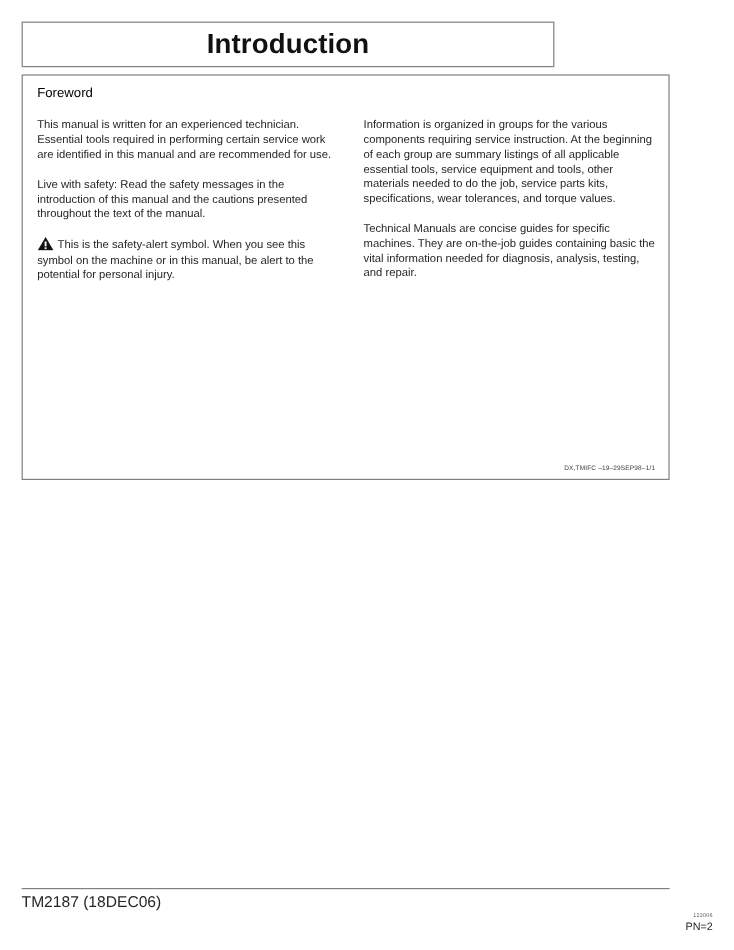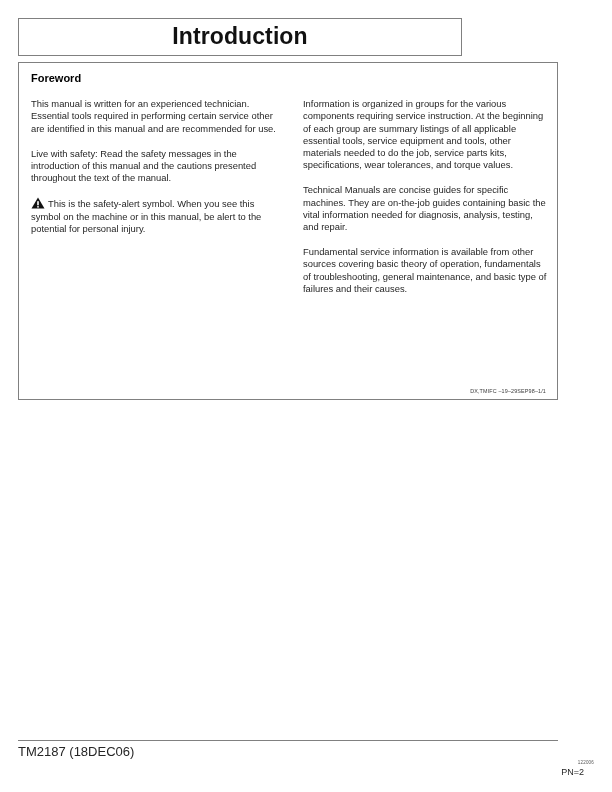--- a/index.html
+++ b/index.html
@@ -52,21 +52,21 @@
     top: 62px;
     width: 540px;
     height: 338px;
     border: 1px solid #808080;
     box-sizing: border-box;
     padding: 9px 12px 0 12px;
   }
 
   .section-heading {
     font-size: 11px;
-    font-weight: bold;
+    font-weight: normal;
     color: #000000;
     margin: 0 0 13px 0;
     line-height: 1.2;
   }
 
   .columns {
     display: flex;
     gap: 26px;
     align-items: flex-start;
   }
@@ -140,21 +140,21 @@
     position: absolute;
     right: 18px;
     top: 760px;
     font-size: 4.5px;
     color: #555555;
     text-align: right;
     letter-spacing: 0.2px;
   }
   .footer-pagenum {
     position: absolute;
-    right: 28px;
+    right: 18px;
     top: 766px;
     font-size: 9px;
     color: #262626;
     text-align: right;
     line-height: 12px;
   }
 </style>
 </head>
 <body>
 
@@ -164,42 +164,41 @@
     <div class="title-text">Introduction</div>
   </div>
 
   <div class="content-box">
 
     <div class="section-heading">Foreword</div>
 
     <div class="columns">
 
       <div class="col">
-        <p class="para">This manual is written for an experienced technician. Essential tools required in performing certain service other are identified in this manual and are recommended for use.</p>
+        <p class="para">This manual is written for an experienced technician. Essential tools required in performing certain service work are identified in this manual and are recommended for use.</p>
 
         <p class="para">Live with safety: Read the safety messages in the introduction of this manual and the cautions presented throughout the text of the manual.</p>
 
         <p class="para">
           <span class="safety-symbol">
             <svg width="14" height="12" viewBox="0 0 14 12" xmlns="http://www.w3.org/2000/svg">
               <path d="M7 0.4 L13.5 11.6 L0.5 11.6 Z" fill="#111111"></path>
               <rect x="6.2" y="4.2" width="1.6" height="4.1" fill="#ffffff"></rect>
               <rect x="6.2" y="9.1" width="1.6" height="1.5" fill="#ffffff"></rect>
             </svg>
           </span><span>This is the safety-alert symbol. When you see this symbol on the machine or in this manual, be alert to the potential for personal injury.</span>
         </p>
 
       </div>
 
       <div class="col">
         <p class="para">Information is organized in groups for the various components requiring service instruction. At the beginning of each group are summary listings of all applicable essential tools, service equipment and tools, other materials needed to do the job, service parts kits, specifications, wear tolerances, and torque values.</p>
 
         <p class="para">Technical Manuals are concise guides for specific machines. They are on-the-job guides containing basic the vital information needed for diagnosis, analysis, testing, and repair.</p>
 
-        <p class="para">Fundamental service information is available from other sources covering basic theory of operation, fundamentals of troubleshooting, general maintenance, and basic type of failures and their causes.</p>
       </div>
 
     </div>
 
     <div class="ref-code">DX,TMIFC  –19–29SEP98–1/1</div>
   </div>
 
   <div class="footer-rule"></div>
 
   <div class="footer-left">TM2187 (18DEC06)</div>

